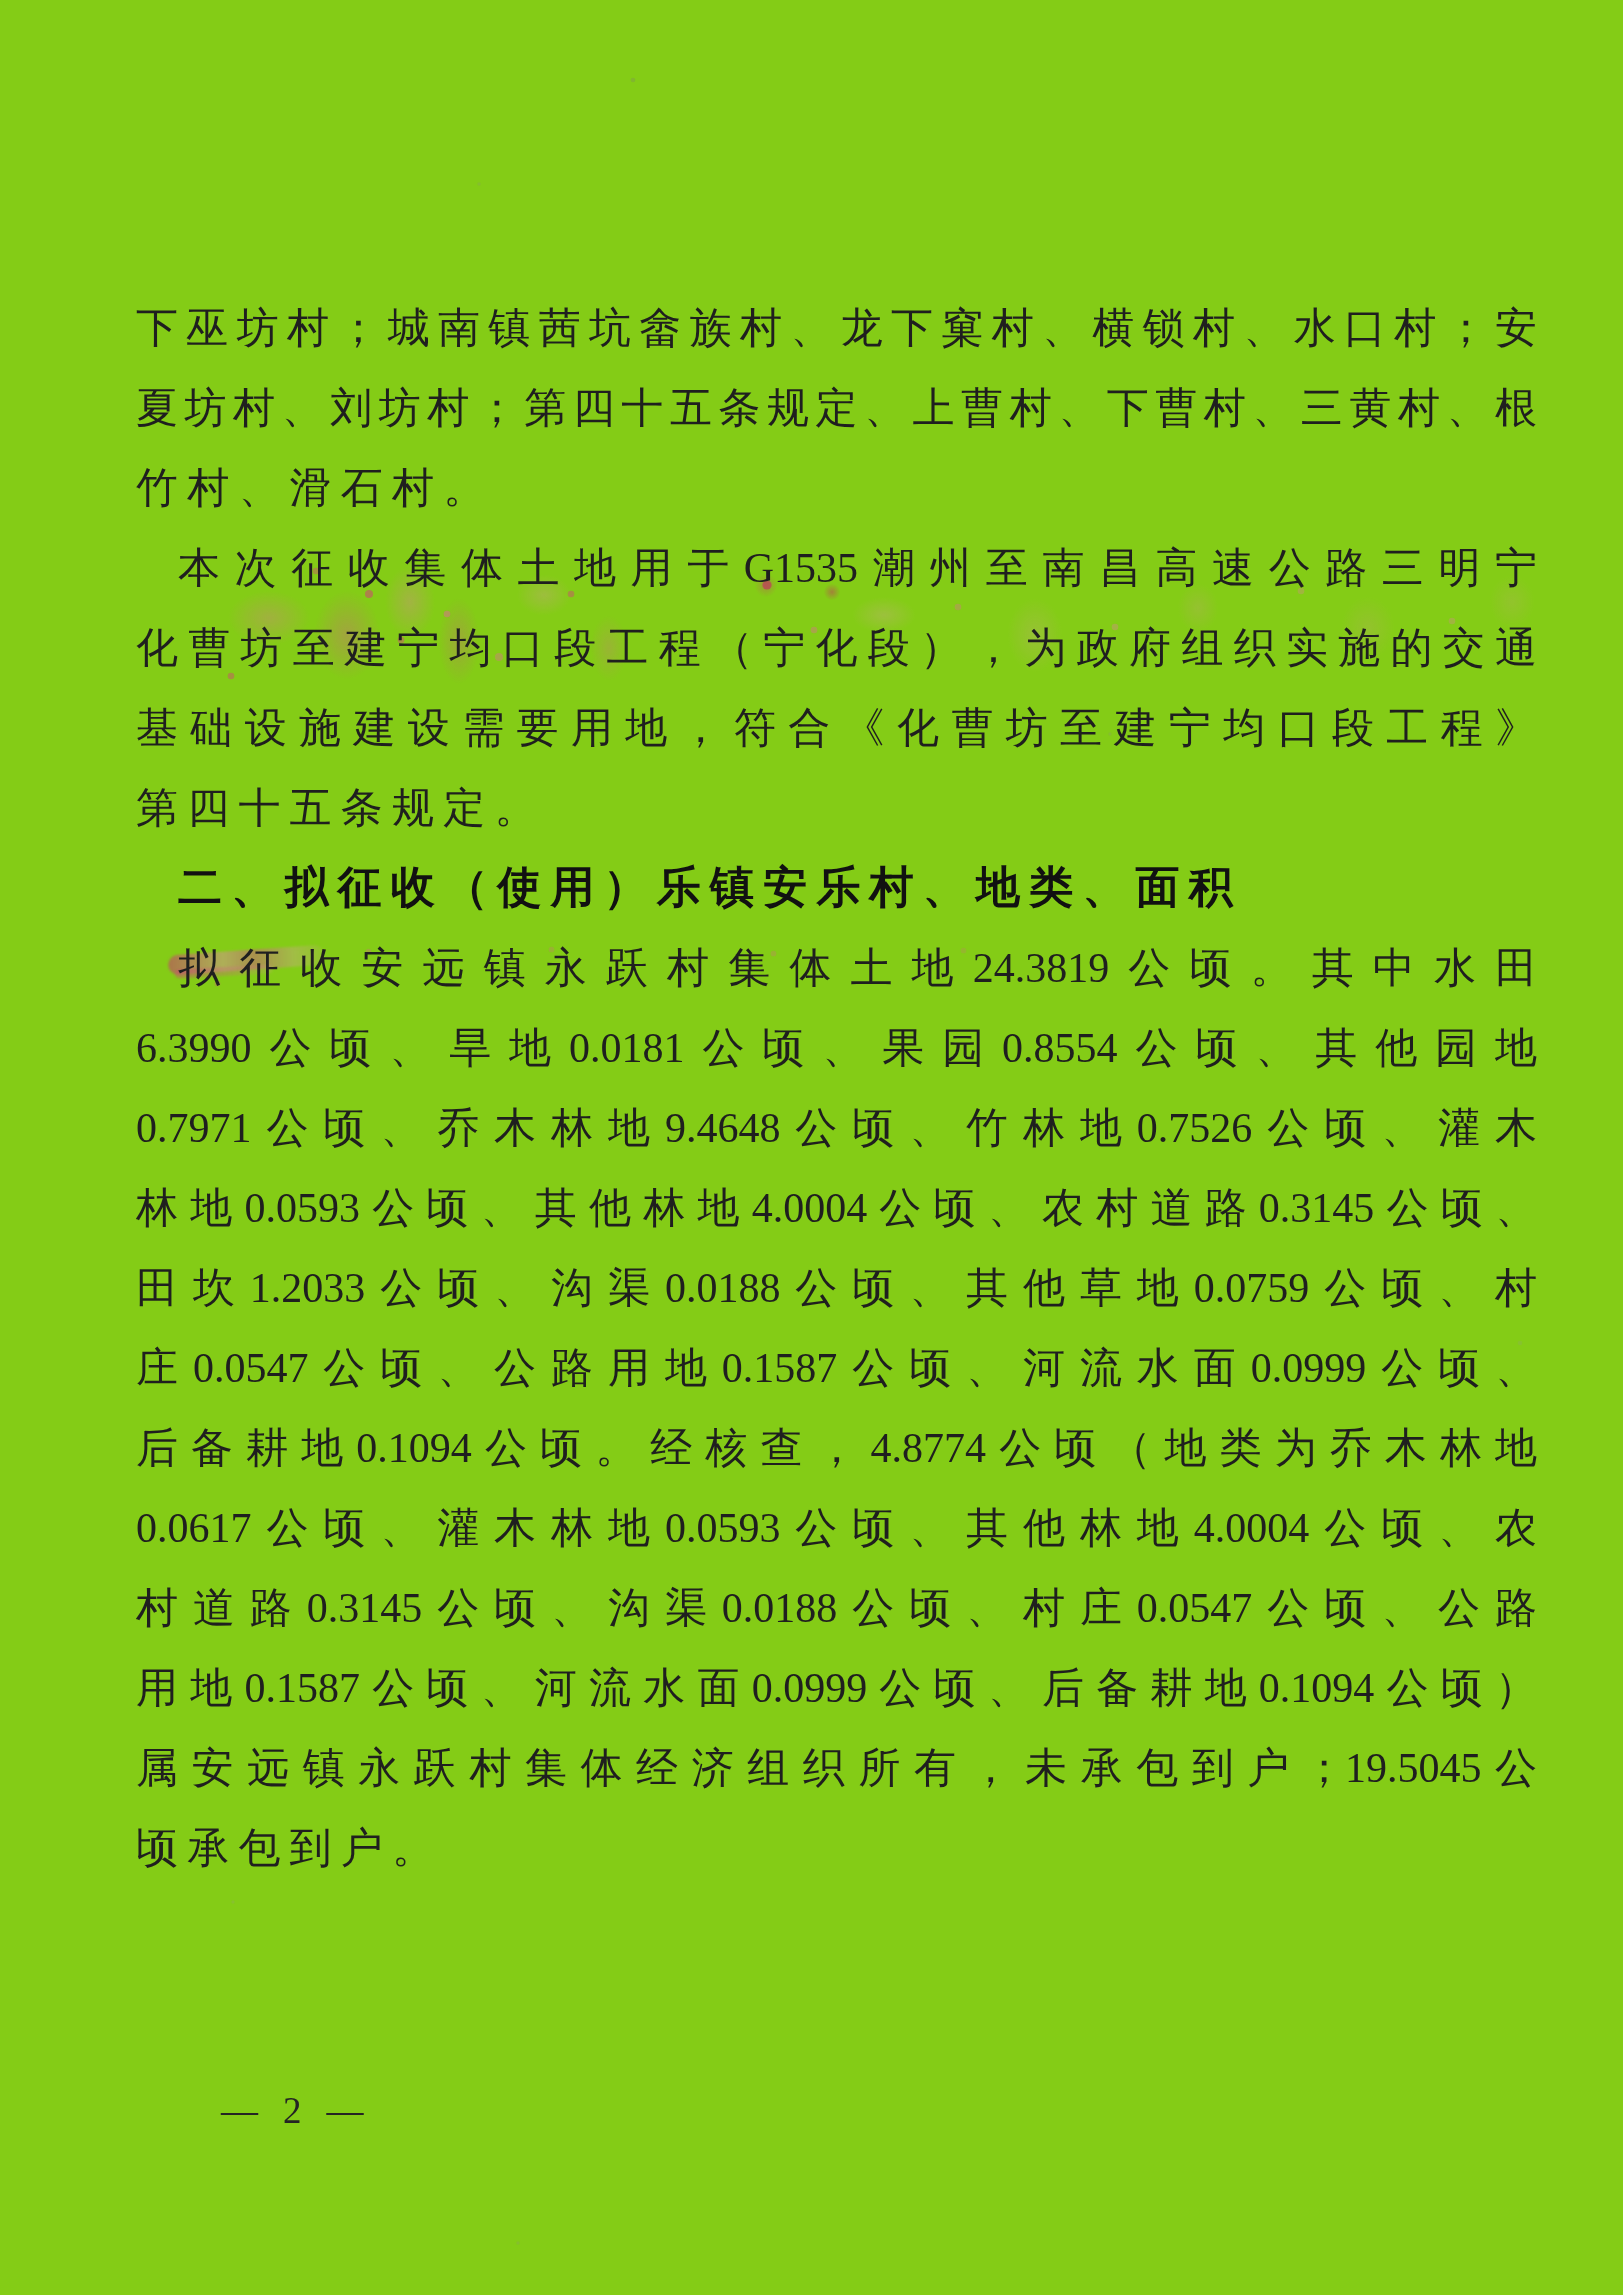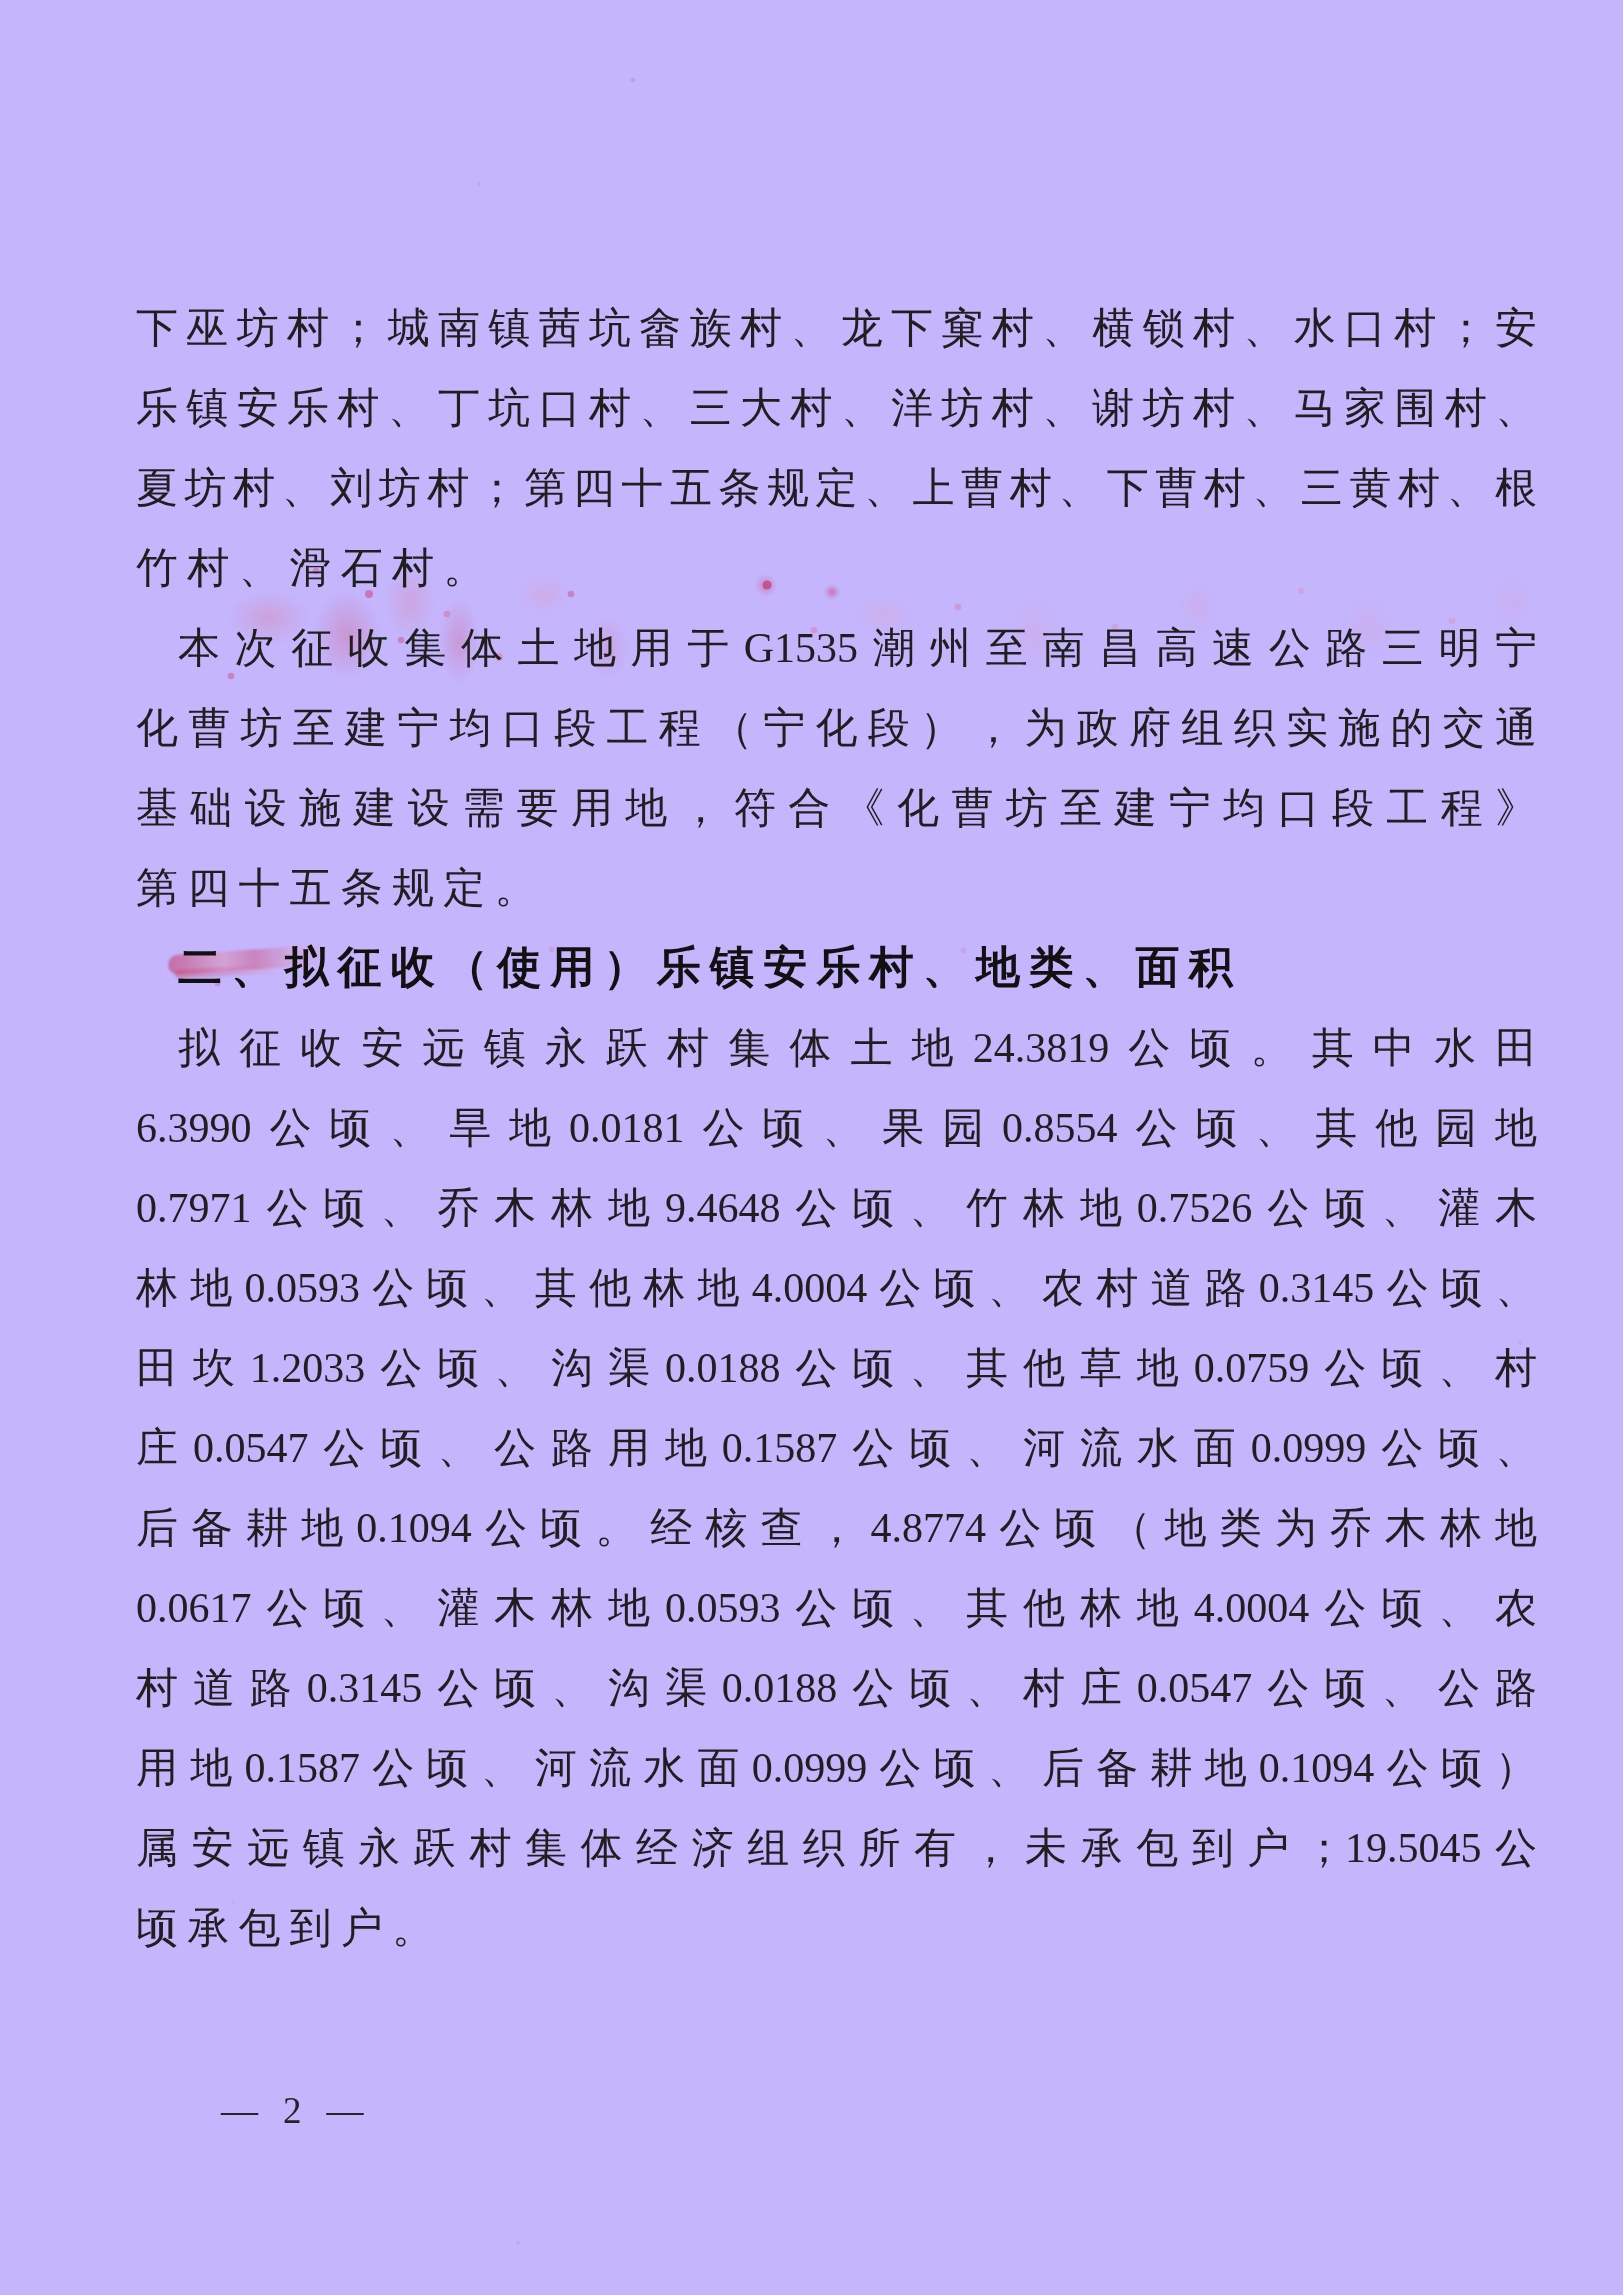--- a/index.html
+++ b/index.html
@@ -2,21 +2,21 @@
 <html style="font-size:10.5px"><head>
 <meta charset="utf-8">
 <style>
   * { margin:0; padding:0; box-sizing:border-box; }
   html,body { width:1623px; height:2295px; }
   body { background:#ffffff; font-family:"Liberation Serif","DejaVu Serif",serif; }
 
   .page {
     position:absolute; left:0; top:0;
     width:1623px; height:2295px;
-    background:#c4b5fd;
+    background:#84cc16;
     overflow:hidden;
     color:#1b1b1b;
   }
 
   
   .content {
     position:absolute; left:136px; top:288px; width:1401px;
   }
   .line {
     height:80px; line-height:80px;
@@ -136,21 +136,20 @@
 
   <div class="bleed-band"></div>
   <div class="bleed-dots"></div>
   <div class="heading-smear"></div>
   <div class="heading-smear2"></div>
   <div class="heading-flecks"></div>
   <div class="specks"></div>
 
   <div class="content">
     <div class="line j">下巫坊村；城南镇茜坑畲族村、龙下窠村、横锁村、水口村；安</div>
-    <div class="line j">乐镇安乐村、丁坑口村、三大村、洋坊村、谢坊村、马家围村、</div>
     <div class="line j">夏坊村、刘坊村；第四十五条规定、上曹村、下曹村、三黄村、根</div>
     <div class="line l">竹村、滑石村。</div>
     <div class="line j indent">本次征收集体土地用于G1535潮州至南昌高速公路三明宁</div>
     <div class="line j">化曹坊至建宁均口段工程（宁化段），为政府组织实施的交通</div>
     <div class="line j">基础设施建设需要用地，符合《化曹坊至建宁均口段工程》</div>
     <div class="line l">第四十五条规定。</div>
     <div class="line l indent heading">二、拟征收（使用）乐镇安乐村、地类、面积</div>
     <div class="line j indent">拟征收安远镇永跃村集体土地24.3819公顷。其中水田</div>
     <div class="line j">6.3990公顷、旱地0.0181公顷、果园0.8554公顷、其他园地</div>
     <div class="line j">0.7971公顷、乔木林地9.4648公顷、竹林地0.7526公顷、灌木</div>

